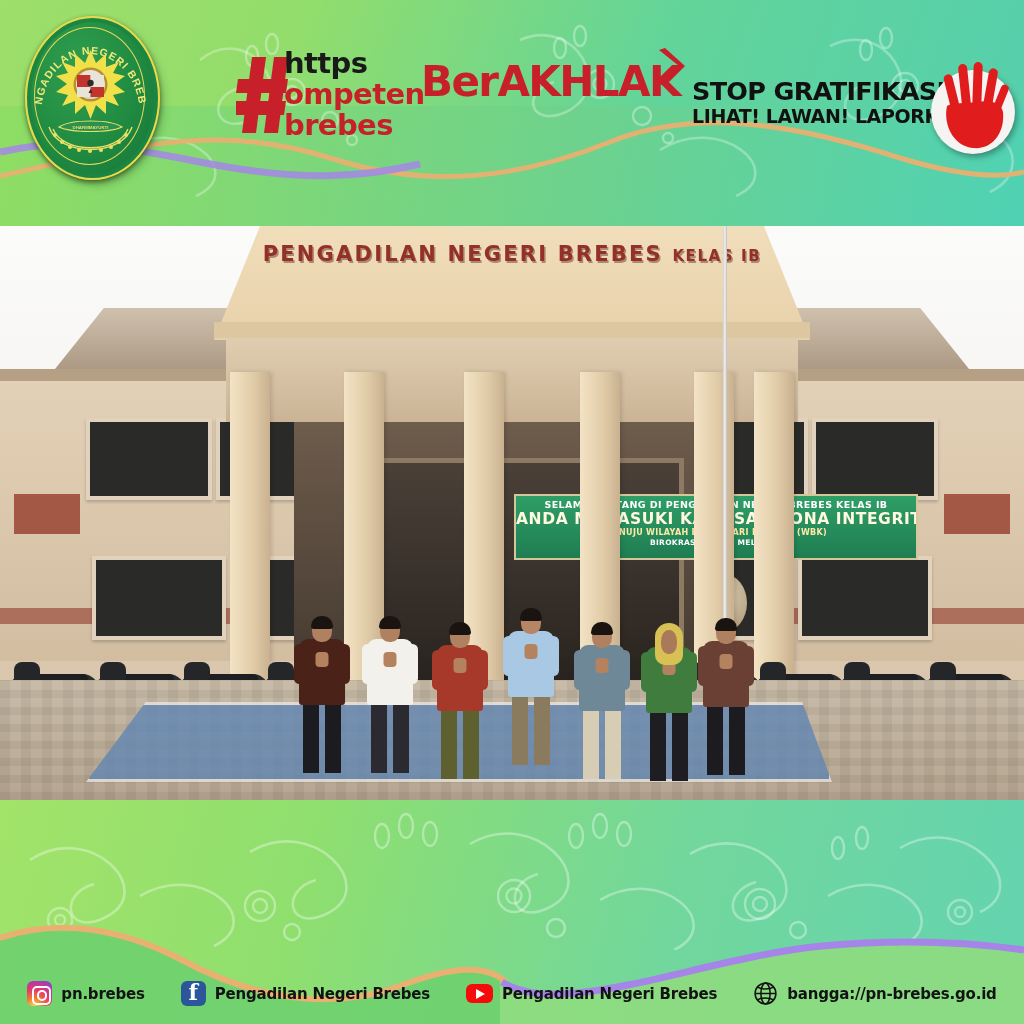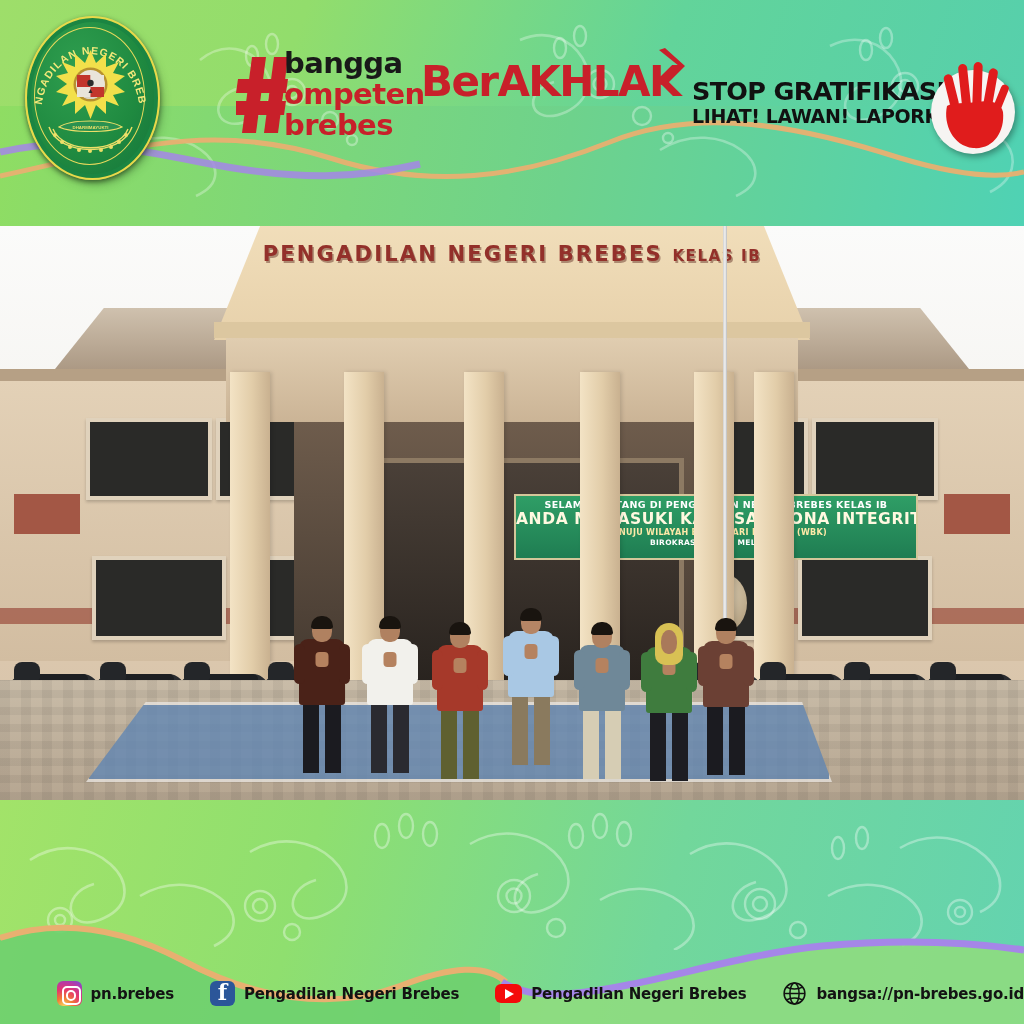--- a/index.html
+++ b/index.html
@@ -150,21 +150,21 @@
   .p-arm.l{left:-2px}.p-arm.r{right:-2px}
   .p-hand{position:absolute;left:50%;transform:translateX(-50%);top:34px;width:13px;height:15px;
       border-radius:4px;background:#b5825f;}
 
   
   .footer{position:absolute;left:0;top:800px;width:1024px;height:224px;overflow:hidden;
       background:linear-gradient(105deg,#a2e369 0%,#8fdf6f 30%,#72d79b 64%,#63d3b0 100%);}
   .foot-deco{position:absolute;left:0;top:0;width:1024px;height:150px;}
   .foot-wave{position:absolute;left:0;bottom:0;width:1024px;height:120px;}
   .social{position:absolute;left:0;bottom:18px;width:1024px;display:flex;
-      align-items:center;justify-content:flex-end;gap:10px;}
+      align-items:center;justify-content:center;gap:10px;}
   .sitem{display:flex;align-items:center;gap:9px;margin-right:26px;}
   .sitem:last-child{margin-right:0;}
   .sitem .slabel{font-family:"DejaVu Sans",sans-serif;font-size:15px;font-weight:bold;
       color:#131313;letter-spacing:-.2px;white-space:nowrap;}
   .ic{width:25px;height:25px;flex:0 0 25px;border-radius:6px;display:block;}
   .ic-ig{background:radial-gradient(circle at 28% 102%,#f9d85e 0%,#f07a35 28%,#e5376e 55%,#b63aa6 78%,#6c4fe0 100%);
       position:relative;}
   .ic-ig::before{content:"";position:absolute;left:5px;top:5px;width:15px;height:15px;
       border:2.2px solid #fff;border-radius:5px;}
   .ic-ig::after{content:"";position:absolute;left:9.4px;top:9.4px;width:6.2px;height:6.2px;
@@ -271,21 +271,21 @@
     <div class="bmb">
       <svg class="bmb-hash" viewBox="0 0 52 80">
         <g fill="#c8202a">
           <path d="M16 2 L30 2 L20 78 L6 78 Z"></path>
           <path d="M38 2 L52 2 L42 78 L28 78 Z"></path>
           <path d="M2 24 L52 24 L50 38 L0 38 Z"></path>
           <path d="M0 46 L50 46 L48 60 L-2 60 Z"></path>
         </g>
       </svg>
       <div class="bmb-lines">
-        <div class="bmb-l1">bangga</div>
+        <div class="bmb-l1">https</div>
         <div class="bmb-l2">ompeten</div>
         <div class="bmb-l3">brebes</div>
       </div>
     </div>
 
     <div class="akhlak">
       <div class="akhlak-word">BerAKHLAK</div>
       <svg class="akhlak-chev" viewBox="0 0 34 40">
         <path d="M6 2 L26 18 L6 36 L12 38 L32 18 L12 0 Z" fill="#c8202a"></path>
       </svg>
@@ -556,17 +556,17 @@
           <svg viewBox="0 0 25 25" width="25" height="25">
             <g fill="none" stroke="#111" stroke-width="1.5">
               <circle cx="12.5" cy="12.5" r="10.4"></circle>
               <ellipse cx="12.5" cy="12.5" rx="4.6" ry="10.4"></ellipse>
               <line x1="2.1" y1="12.5" x2="22.9" y2="12.5"></line>
               <path d="M4.6 6.2 C 8.5 8.6, 16.5 8.6, 20.4 6.2"></path>
               <path d="M4.6 18.8 C 8.5 16.4, 16.5 16.4, 20.4 18.8"></path>
             </g>
           </svg>
         </span>
-        <span class="slabel">bangsa://pn-brebes.go.id</span>
+        <span class="slabel">bangga://pn-brebes.go.id</span>
       </div>
     </div>
   </div>
 </div>
 
 </body></html>

